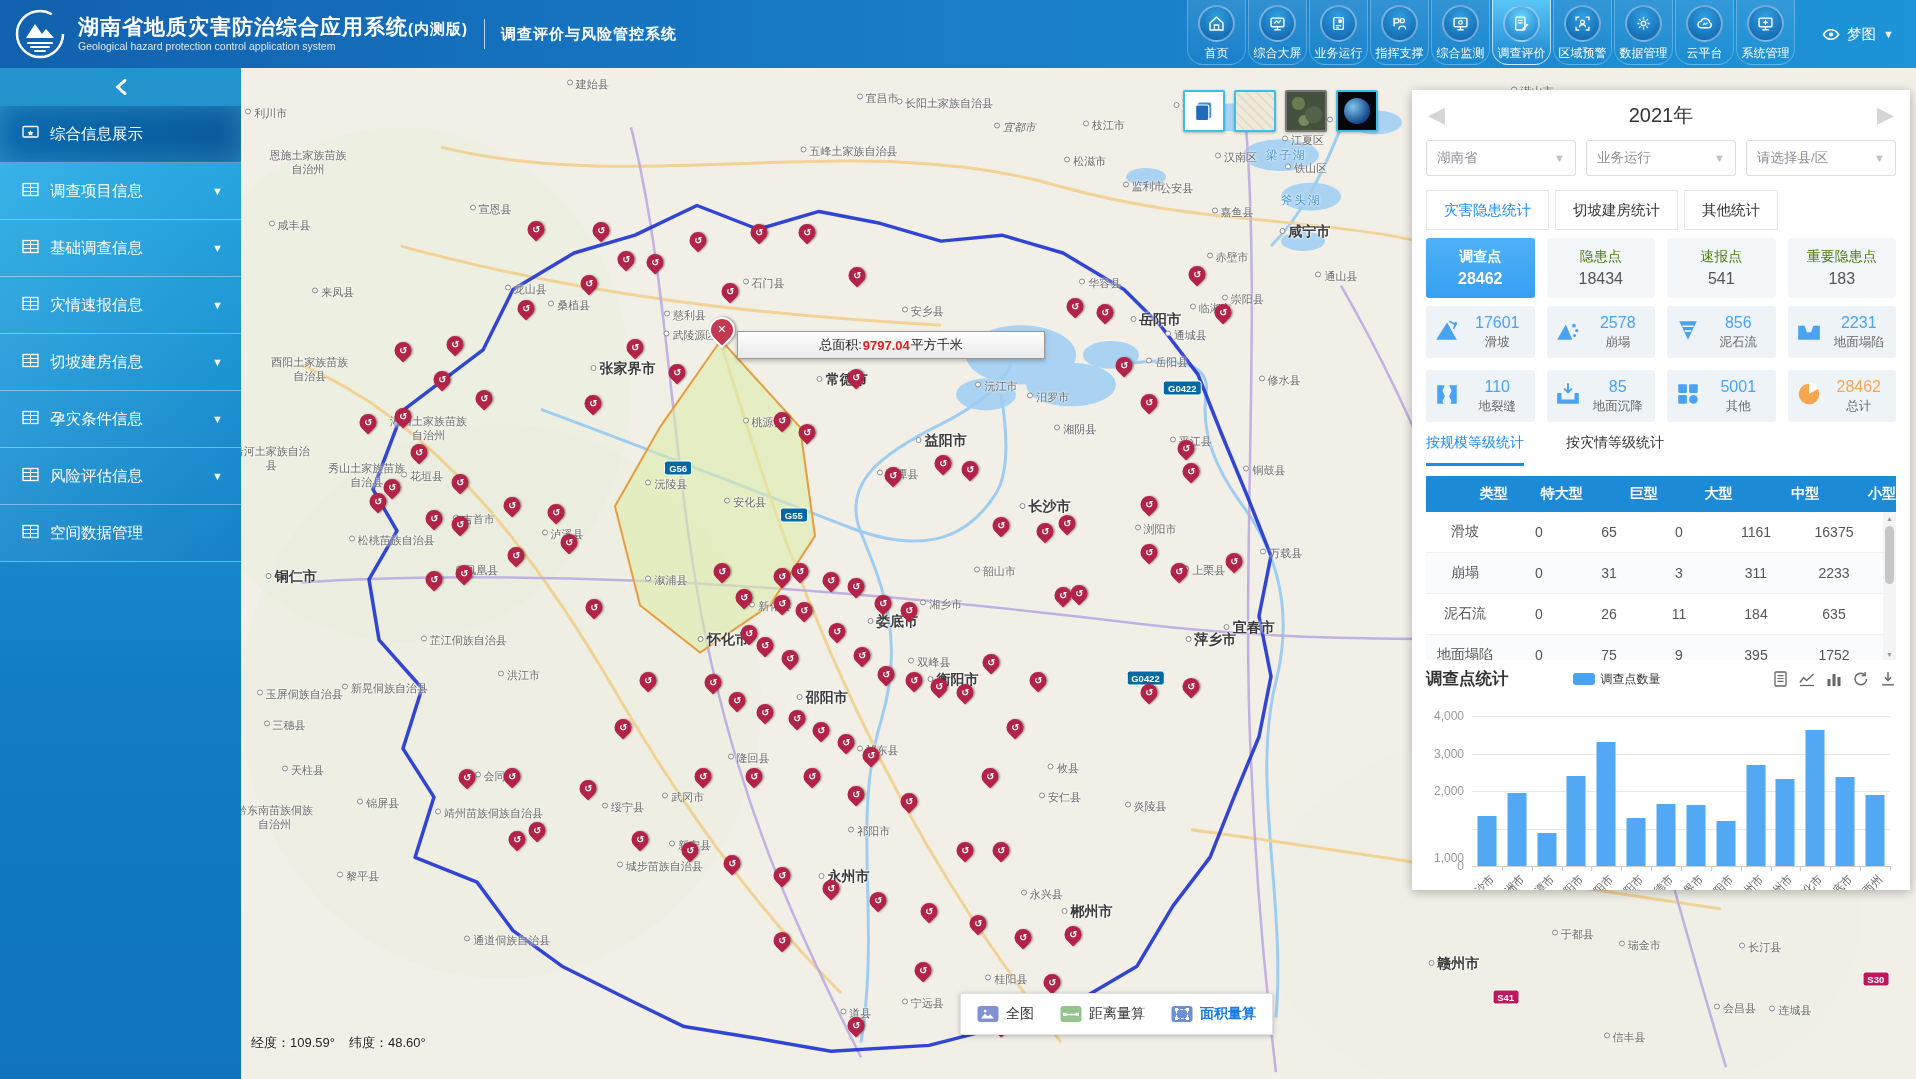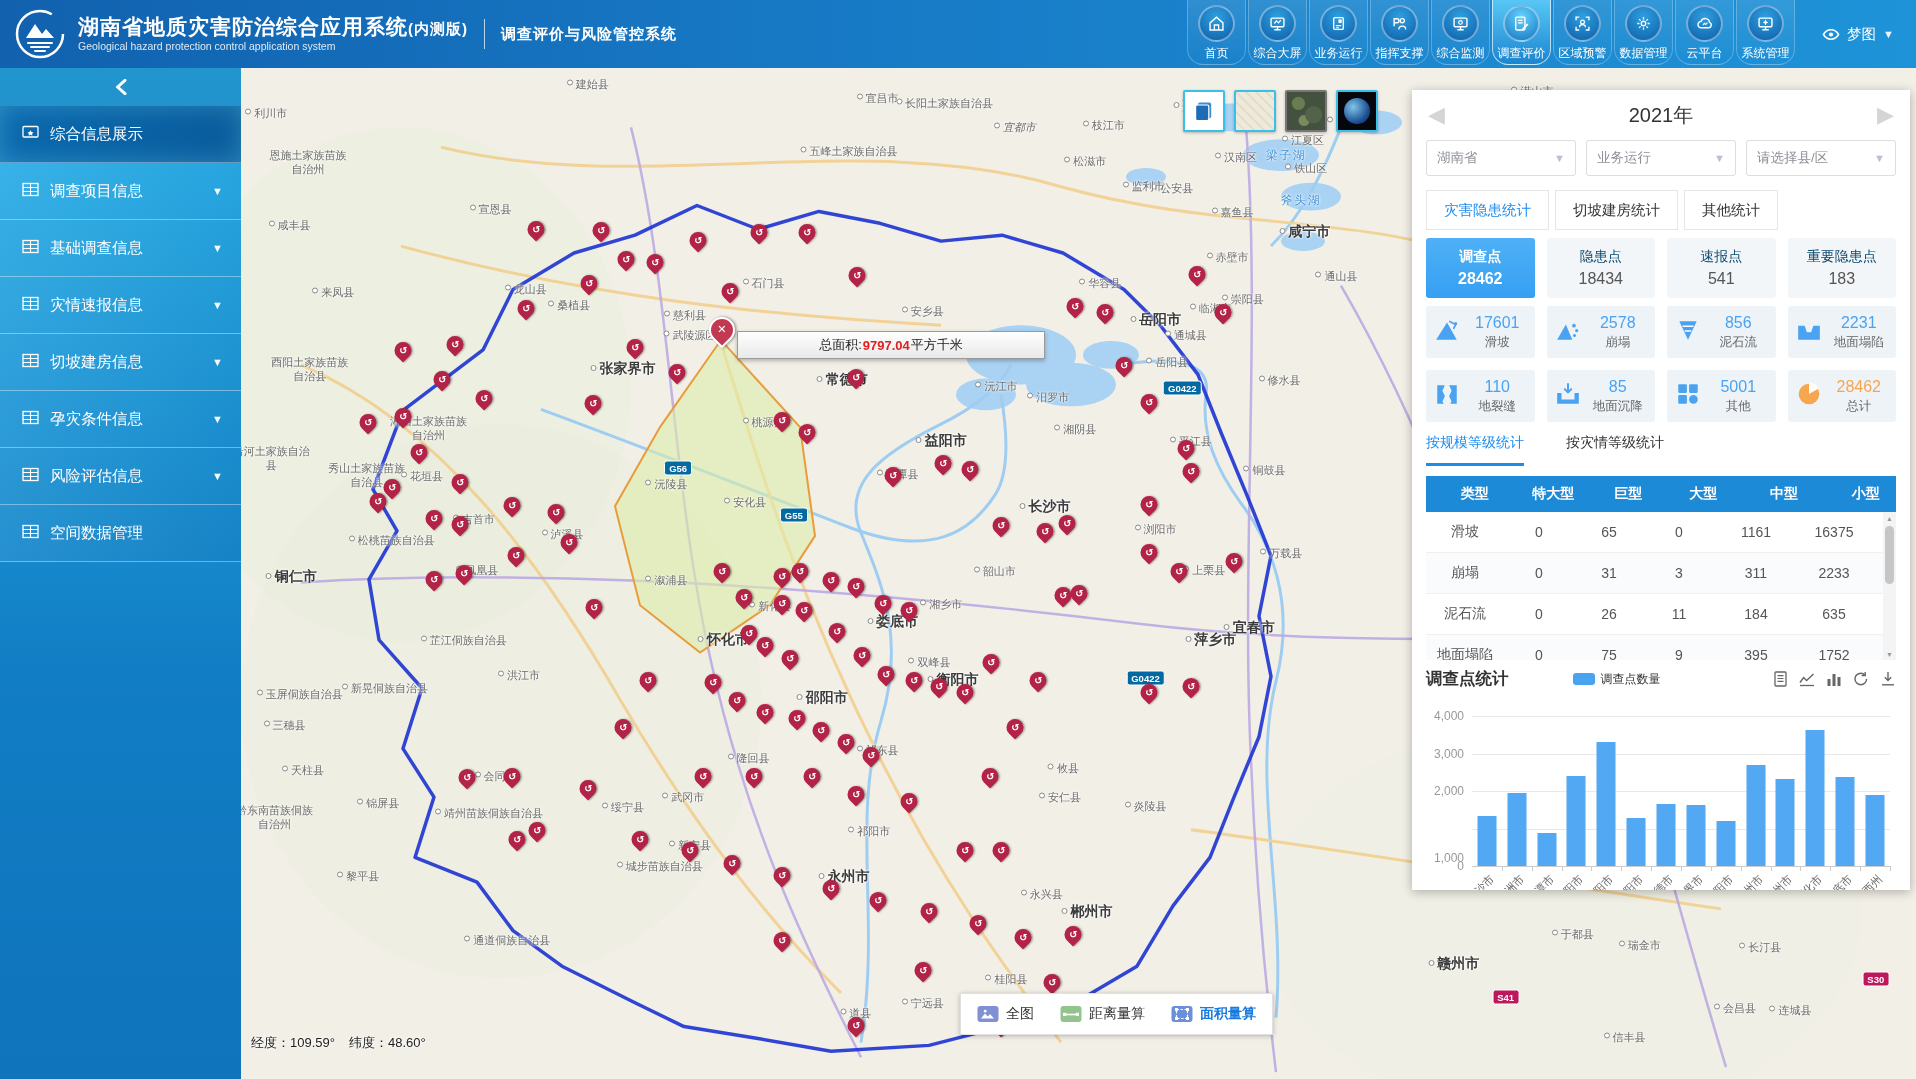--- a/index.html
+++ b/index.html
@@ -90,34 +90,34 @@
   .sel{flex:1;height:34px;border:1px solid #ddd;border-radius:3px;display:flex;align-items:center;
        padding:0 10px;font-size:13.5px;color:#8c9096;cursor:pointer;}
   .sel .sc{margin-left:auto;color:#b8c2cc;font-size:11px;}
   .tabs{display:flex;gap:6px;margin-top:14px;height:40px;}
   .tab{border:1px solid #e6e6e6;padding:0 17px;display:flex;align-items:center;font-size:14.5px;color:#333;
        background:#fff;cursor:pointer;}
   .tab.active{color:#1a8cf0;}
   .cards{display:grid;grid-template-columns:repeat(4,1fr);gap:12px;margin-top:8px;}
   .card1{height:60px;border-radius:3px;background:#f3f6f9;display:flex;flex-direction:column;align-items:center;
          justify-content:center;gap:4px;cursor:pointer;}
-  .card1 .cl{font-size:14px;color:#0c4a6e;} .card1 .cv{font-size:16px;color:#555;}
+  .card1 .cl{font-size:14px;color:#4d7c0f;} .card1 .cv{font-size:16px;color:#555;}
   .card1.active{background:linear-gradient(180deg,#4fb0f6,#35a0f2);}
   .card1.active .cl,.card1.active .cv{color:#fff;font-weight:bold;}
   .card2{height:52px;border-radius:3px;background:#eef3f8;display:flex;align-items:center;padding:0 8px;gap:8px;cursor:pointer;}
   .card2 .ic{flex:0 0 26px;}
   .card2 .tx{flex:1;text-align:center;}
   .card2 .cv{font-size:16px;color:#4aa3f2;} .card2 .cl{font-size:12.5px;color:#666;margin-top:2px;}
   .card2.orange .cv{color:#f6a64f;}
   .subtabs{display:flex;gap:42px;margin-top:12px;height:32px;}
   .subtab{font-size:14px;color:#333;cursor:pointer;padding-bottom:9px;}
   .subtab.active{color:#1a8cf0;border-bottom:3px solid #1a8cf0;}
   .tbl{margin-top:10px;}
   .tbl-head{display:flex;background:#1d8ad8;height:36px;align-items:center;}
-  .tbl-head .th{color:#fff;font-size:14px;font-weight:bold;text-align:center;padding-left:16px;}
+  .tbl-head .th{color:#fff;font-size:14px;font-weight:bold;text-align:right;padding-left:16px;}
   .tbl-body{height:148px;overflow:hidden;position:relative;}
   .tbl-row{display:flex;height:40px;align-items:center;border-bottom:1px solid #f0f0f0;}
   .tbl-row:nth-child(even){background:#fafbfc;}
   .tbl-row .td{font-size:14px;color:#555;text-align:center;}
   .c0{width:78px;} .c1{width:70px;} .c2{width:70px;} .c3{width:70px;} .c4{width:84px;} .c5{width:72px;}
   .vscroll{position:absolute;right:0;top:0;width:13px;height:100%;background:#f4f4f4;}
   .vscroll .arr{height:12px;display:flex;align-items:center;justify-content:center;font-size:7px;color:#999;}
   .vscroll .thumb{position:absolute;left:2px;top:14px;width:9px;height:58px;background:#c6c6c6;border-radius:5px;}
   .chart{margin-top:8px;}
   .chart-head{display:flex;align-items:center;}

